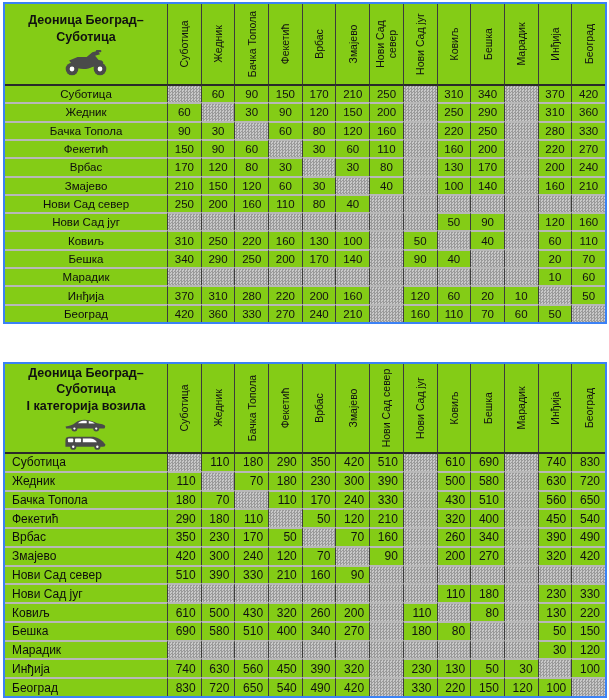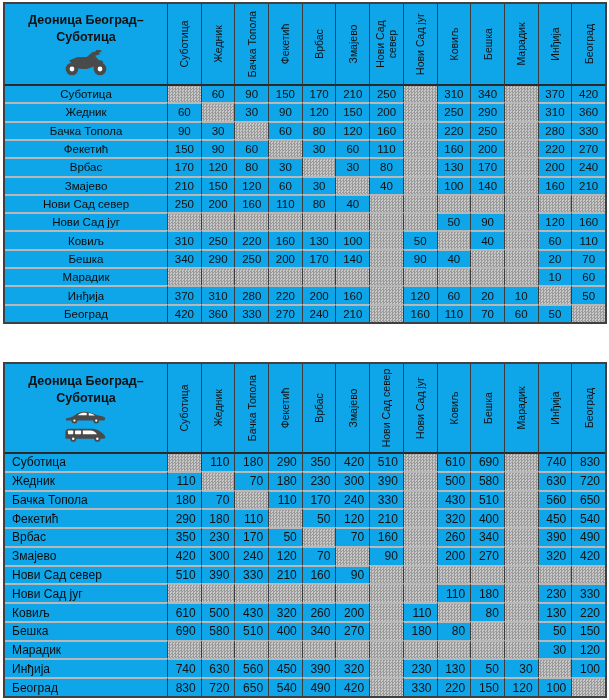--- a/index.html
+++ b/index.html
@@ -1,18 +1,18 @@
 <!DOCTYPE html>
 <html><head>
 <meta charset="utf-8">
 <style>
   html,body{margin:0;padding:0;width:609px;height:700px;background:#fff;overflow:hidden;
     font-family:"Liberation Sans","DejaVu Sans",sans-serif;color:#111;}
   .price-table{position:absolute;display:grid;grid-template-columns:162px repeat(13,1fr);
-    box-sizing:border-box;border:2px solid #404040;background:#0ea5e9;}
+    box-sizing:border-box;border:2px solid #3b82f6;background:#84cc16;}
   .t1{left:3px;top:2px;width:604px;height:322px;grid-template-rows:80px repeat(13,1fr);}
   .t2{left:3px;top:362px;width:604px;height:336px;grid-template-rows:88px repeat(13,1fr);}
   .cell{box-sizing:border-box;border-left:1px solid #3c3c3c;display:flex;align-items:center;
     font-size:11.5px;overflow:hidden;}
   .first-col{border-left:none;}
   .data-row{border-top:2px solid #b8b8b8;}
   .first-row{border-top:2px solid #2a2a2a;}
   .gray{background-color:#adadad;
     background-image:repeating-conic-gradient(#9a9a9a 0% 25%,#c9c9c9 0% 50%);
     background-size:3px 3px;}
@@ -271,20 +271,21 @@
     <div class="cell val data-row">70</div>
     <div class="cell val data-row">60</div>
     <div class="cell val data-row">50</div>
     <div class="cell val data-row gray"></div>
   </div>
 
 <div class="price-table t2">
   <div class="cell corner first-col">
     <div class="title-block">
       <div>Деоница Београд–Суботица</div>
+      <div>I категорија возила</div>
     </div>
     <span class="icon-stack">
       <span>
         <svg width="44" height="15" viewBox="0 0 64 22" fill="#4a4a4a">
           <path d="M2 14 C8 13 12 12 17 8 C22 4 30 3 37 5 C43 6.5 47 9 52 10 C58 11 61 12.5 60 15 L59 17 L3 17 Z"></path>
           <path fill="#fff" d="M20 9 C24 5.8 28 5.2 33 5.8 L33 9.3 Z"></path>
           <path fill="#fff" d="M36 6 C40 6.6 43 8.2 45 9.6 L36 9.6 Z"></path>
           <circle cx="15" cy="17" r="4.4"></circle>
             <circle cx="47" cy="17" r="4.4"></circle>
           <circle cx="15" cy="17" r="1.7" fill="#fff"></circle>

